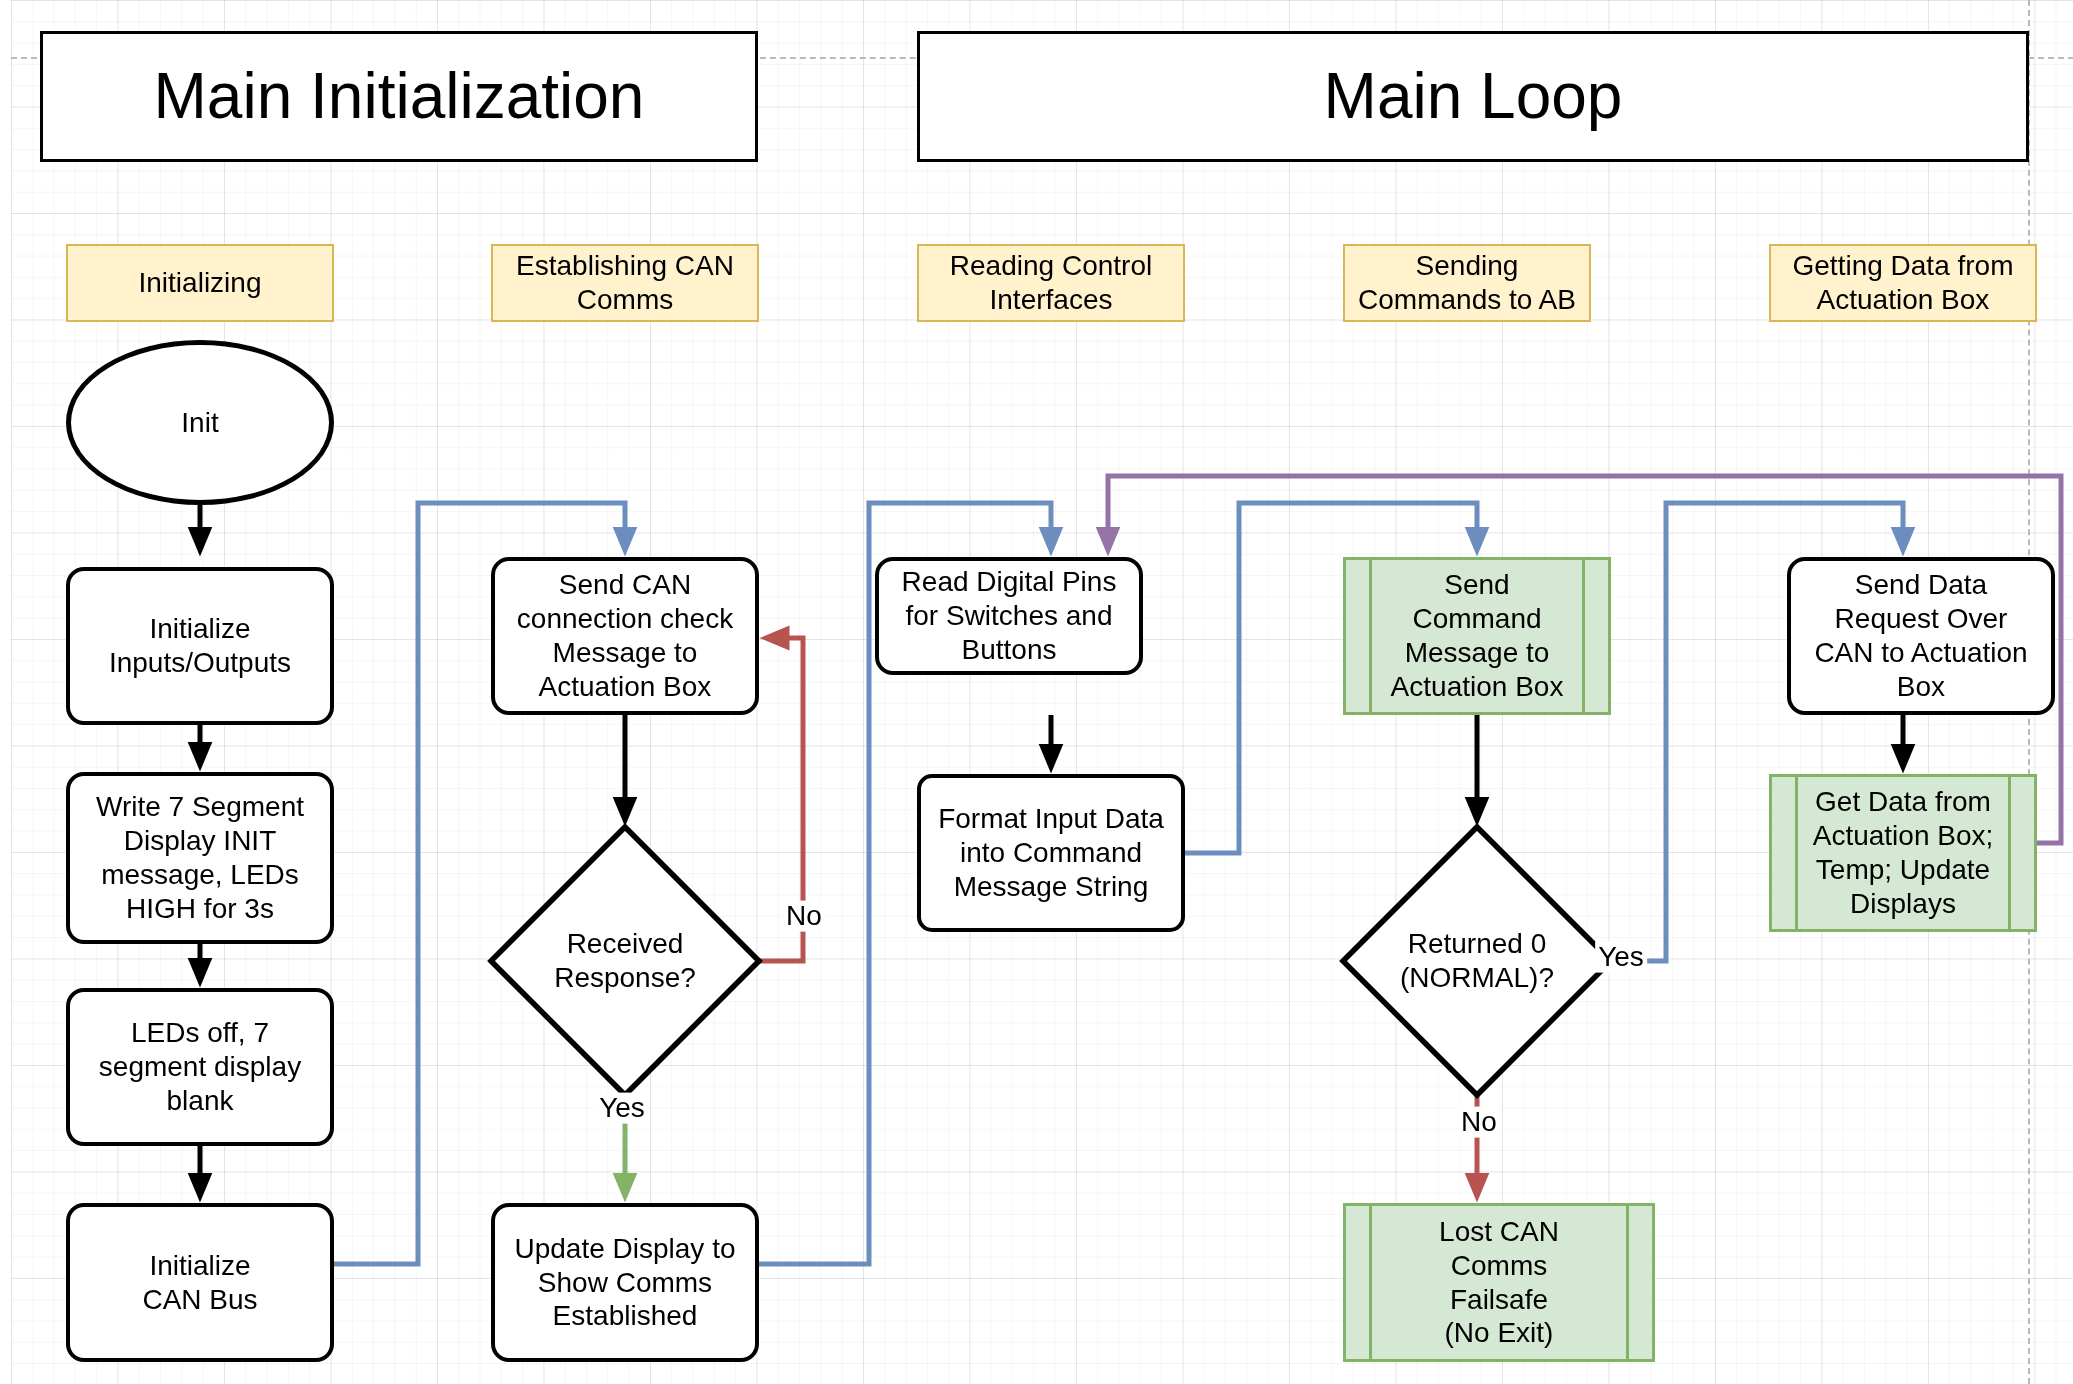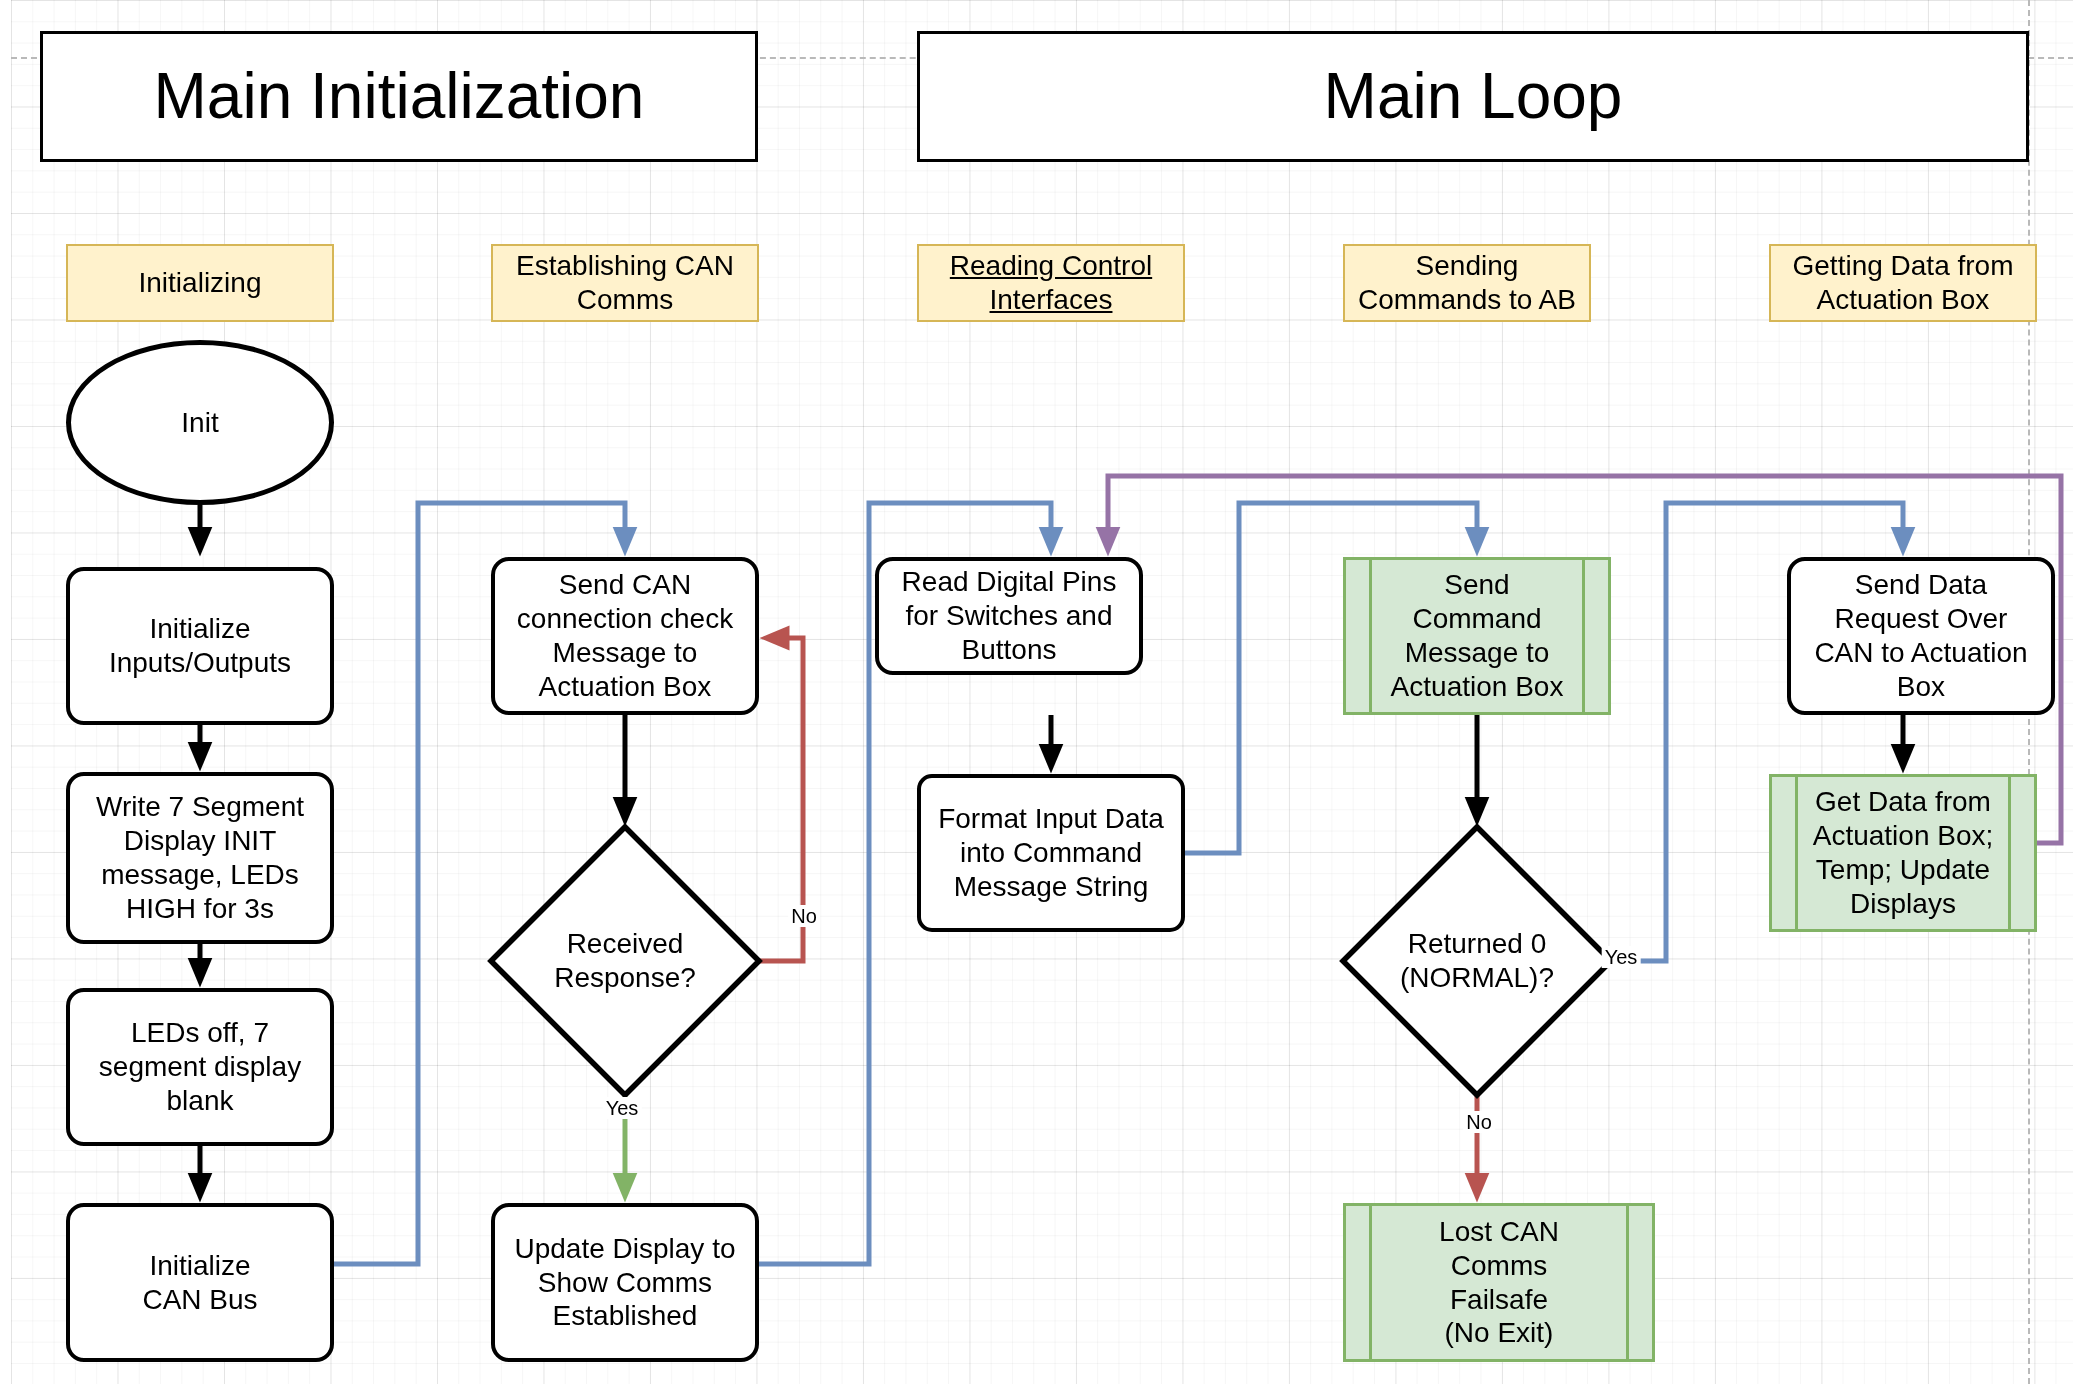--- a/index.html
+++ b/index.html
@@ -30,21 +30,21 @@
   .title{background:#fff;border:3.5px solid #000;font-size:64px;line-height:1.1;}
   .phase{background:#fff2cc;border:2.5px solid #d6b656;}
   .box{background:#fff;border:4.5px solid #000;border-radius:18px;padding:2px 6px;}
   .ellipse{background:#fff;border:5px solid #000;border-radius:50%;}
   .pp{background:#d5e8d4;border:3.5px solid #82b366;padding:16px 30px;}
   .pp-bar-l{position:absolute;top:0;bottom:0;left:23px;width:0;border-left:3.5px solid #82b366;}
   .pp-bar-r{position:absolute;top:0;bottom:0;right:23px;width:0;border-right:3.5px solid #82b366;}
   .dtext{background:transparent;z-index:3;}
   .elabel{
     position:absolute;z-index:4;transform:translate(-50%,-50%);
-    background:#fff;padding:0 3px;font-size:20px;line-height:1.1;
+    background:#fff;padding:0 3px;font-size:28px;line-height:1.1;
   }
 </style>
 </head>
 <body>
 
 <div class="canvas">
 
   <div class="page-divider-h"></div>
   <div class="page-divider-v"></div>
 
@@ -99,21 +99,21 @@
     <span>Main Loop</span>
   </div>
 
   <div class="node phase" style="left:55px;top:244px;width:268px;height:78px;">
     <span>Initializing</span>
   </div>
   <div class="node phase" style="left:480px;top:244px;width:268px;height:78px;">
     <span>Establishing CAN
 Comms</span>
   </div>
-  <div class="node phase" style="left:906px;top:244px;width:268px;height:78px;text-decoration:underline;">
+  <div class="node phase" style="left:906px;top:244px;width:268px;height:78px;">
     <span>Reading Control
 Interfaces</span>
   </div>
   <div class="node phase" style="left:1332px;top:244px;width:248px;height:78px;">
     <span>Sending
 Commands to AB</span>
   </div>
   <div class="node phase" style="left:1758px;top:244px;width:268px;height:78px;">
     <span>Getting Data from
 Actuation Box</span>

